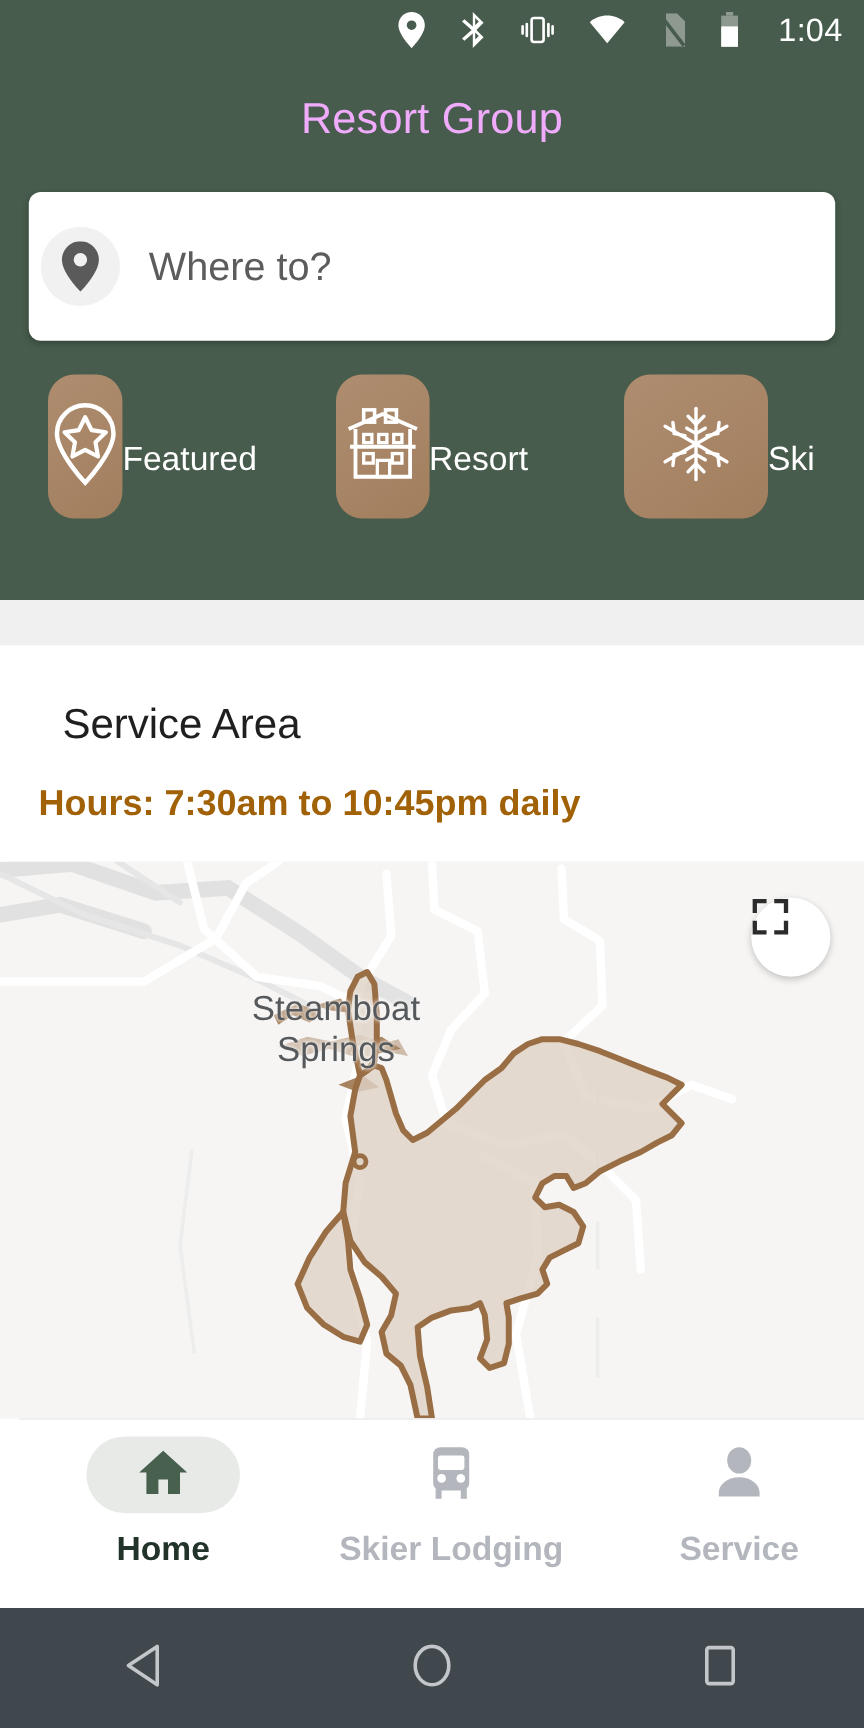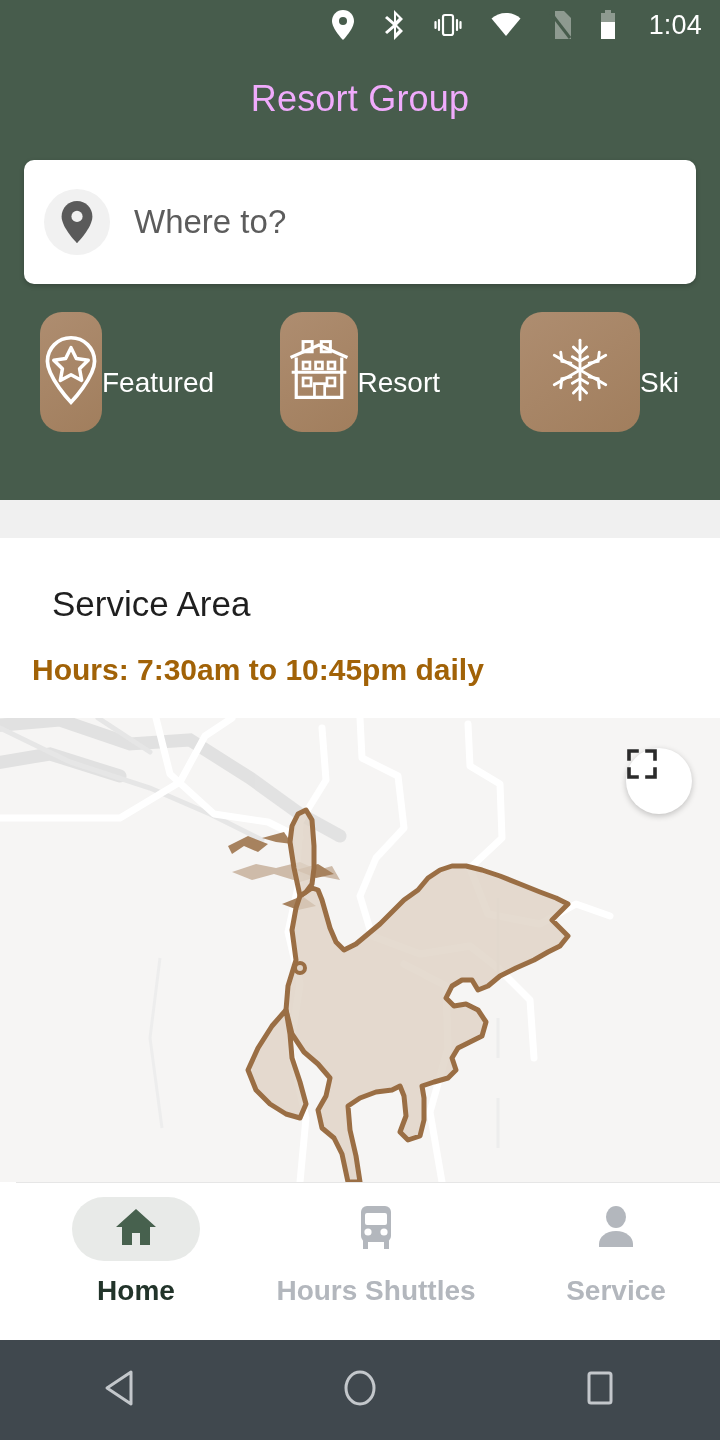--- a/index.html
+++ b/index.html
@@ -33,21 +33,21 @@
     text-align:center; color:#f0abfc;
     font-size:36px; font-weight:400; letter-spacing:0.2px;
   }
 
   
   .search-card{
     position:absolute; left:24px; top:160px;
     width:672px; height:124px;
     background:#ffffff; border-radius:10px;
     box-shadow:0 2px 5px rgba(0,0,0,.22);
-    display:flex; align-items:center; padding-left:20px;
+    display:flex; align-items:center; padding-left:10px;
   }
   .search-pin-circle{
     width:66px; height:66px; border-radius:50%;
     background:#F1F1F1;
     display:flex; align-items:center; justify-content:center;
     flex:0 0 auto;
   }
   .search-placeholder{
     margin-left:24px; color:#5C5C5C;
     font-size:33px; font-weight:400;
@@ -314,20 +314,24 @@
                L520 166 L500 158 L482 152 L466 148 L452 148
                L440 152 L428 160 L418 172 L404 182 L392 194
                L380 206 L368 216 L356 226 L344 232 L336 224
                L330 210 L326 196 L322 182 L318 172 L312 170 Z" fill="#DFD3C6" fill-opacity="0.82" stroke="#9A6E44" stroke-width="5" stroke-linejoin="round"></path>
 
       <path d="M300 178 L294 150 L290 124 L292 108 L298 96 L306 92 L312 102 L314 128 L314 150 L312 166 L306 174 Z" fill="#DFD3C6" fill-opacity="0.82" stroke="#9A6E44" stroke-width="5" stroke-linejoin="round"></path>
       <path d="M286 292 L272 308 L258 330 L248 352 L256 372 L270 386 L286 396 L300 400 L306 386 L300 364 L292 340 L290 316 Z" fill="#DFD3C6" fill-opacity="0.82" stroke="#9A6E44" stroke-width="5" stroke-linejoin="round"></path>
       <circle cx="300" cy="250" r="5" fill="#DFD3C6" stroke="#9A6E44" stroke-width="4"></circle>
     </svg>
 
+    <div class="map-label" style="left:180px; top:106px; width:200px;">
+      <div>Steamboat</div>
+      <div>Springs</div>
+    </div>
 
     <div class="fab">
       <span>
         <svg width="32" height="32" viewBox="0 0 32 32">
           <g fill="none" stroke="#2B2B2B" stroke-width="3.6" stroke-linecap="square">
             <path d="M3 11V3h8"></path>
               <path d="M21 3h8v8"></path>
               <path d="M29 21v8h-8"></path>
               <path d="M11 29H3v-8"></path>
           </g>
@@ -355,21 +359,21 @@
           <svg width="44" height="46" viewBox="0 0 44 46">
             <rect x="7" y="2" width="30" height="36" rx="6" fill="#B3B7BD"></rect>
             <rect x="11" y="9" width="22" height="12" rx="2" fill="#ffffff"></rect>
             <circle cx="14" cy="28" r="3.6" fill="#ffffff"></circle>
             <circle cx="30" cy="28" r="3.6" fill="#ffffff"></circle>
             <rect x="9" y="37" width="5" height="8" fill="#B3B7BD"></rect>
             <rect x="30" y="37" width="5" height="8" fill="#B3B7BD"></rect>
           </svg>
         </span>
       </div>
-      <div class="nav-label inactive">Hours Shuttles</div>
+      <div class="nav-label inactive">Skier Lodging</div>
     </div>
 
     <div class="navitem">
       <div class="nav-pill">
         <span>
           <svg width="44" height="46" viewBox="0 0 44 46">
             <ellipse cx="22" cy="13" rx="10" ry="11" fill="#B3B7BD"></ellipse>
             <path d="M22 27c-10 0-17 6-17 13v3h34v-3c0-7-7-13-17-13z" fill="#B3B7BD"></path>
           </svg>
         </span>

